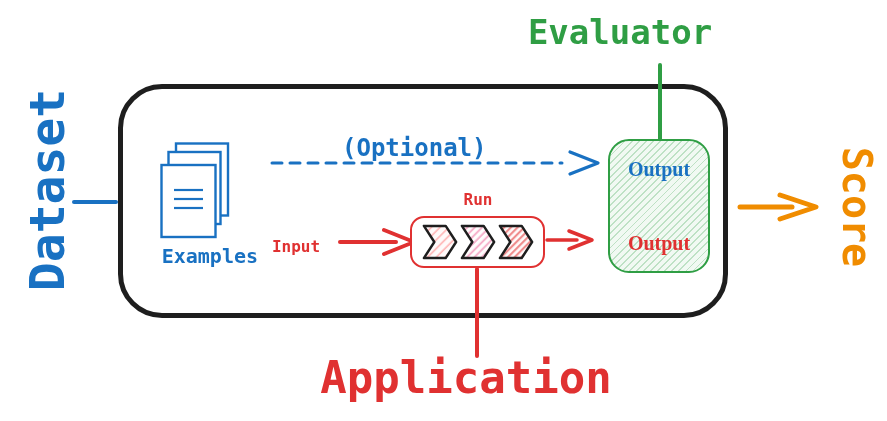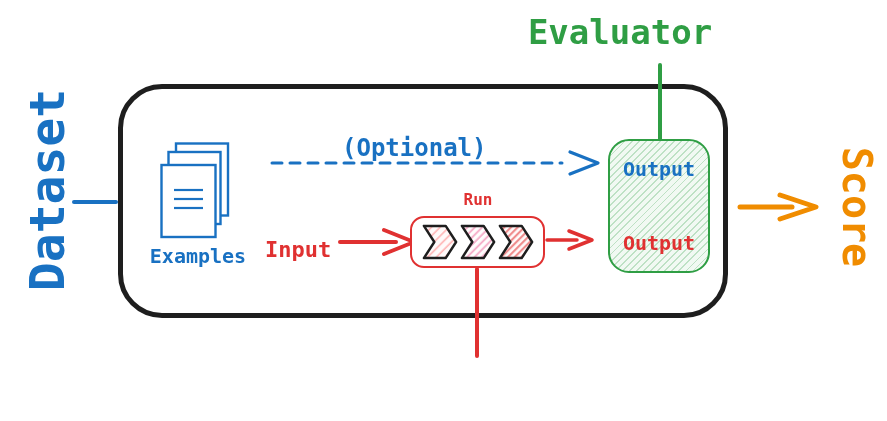--- a/index.html
+++ b/index.html
@@ -24,44 +24,44 @@
             border:5px solid #1e1e1e;border-radius:44px;box-sizing:border-box;background:transparent;}
 
   
   .vline,.hline{position:absolute;}
   .evaluator-line{left:658px;top:63px;width:4px;height:78px;background:#2f9e44;border-radius:2px;}
   .application-line{left:475px;top:267px;width:4px;height:91px;background:#e03131;border-radius:2px;}
   .dataset-line{left:72px;top:200px;width:46px;height:4px;background:#1971c2;border-radius:2px;}
 
   
   .documents{position:absolute;left:160px;top:142px;}
-  .examples-lbl{left:138px;top:244px;width:120px;text-align:center;font-size:20px;}
+  .examples-lbl{left:138px;top:244px;width:120px;text-align:right;font-size:20px;}
 
   
   .optional-lbl{left:342px;top:134px;width:140px;text-align:center;font-size:24px;}
   .arrow-svg{position:absolute;overflow:visible;}
   .dashed-arrow{left:270px;top:147px;}
   .input-arrow{left:338px;top:226px;}
   .run-arrow{left:545px;top:224px;}
   .score-arrow{left:736px;top:189px;}
 
   
-  .input-lbl{left:265px;top:237px;width:62px;text-align:center;font-size:22px;}
+  .input-lbl{left:265px;top:237px;width:62px;text-align:center;font-size:16px;}
   .run-lbl{left:447px;top:190px;width:62px;text-align:center;font-size:16px;}
   .run-box{position:absolute;left:410px;top:216px;width:135px;height:52px;box-sizing:border-box;
            border:2.5px solid #e03131;border-radius:14px;display:flex;align-items:center;
            justify-content:center;gap:2px;background:#ffffff;}
   .chev{width:36px;height:36px;display:block;}
 
   
   .eval-box{position:absolute;left:608px;top:139px;width:102px;height:134px;box-sizing:border-box;
             border:2.2px solid #2f9e44;border-radius:21px;
             background:repeating-linear-gradient(135deg,rgba(47,158,68,0.28) 0 1.3px,rgba(47,158,68,0.02) 1.3px 5px),#f5fbf6;
             display:flex;flex-direction:column;justify-content:space-between;
-            align-items:center;padding:16px 14px;}
+            align-items:center;padding:16px 14px;font-family:Liberation Serif, serif;}
   .eval-box .out{font-size:20px;line-height:24px;}
 </style>
 </head>
 <body>
 
 <div class="canvas">
 
   <svg width="0" height="0" style="position:absolute" aria-hidden="true">
     <defs>
       <pattern id="hatch-light-red" patternUnits="userSpaceOnUse" width="6.5" height="6.5" patternTransform="rotate(45)">
@@ -73,20 +73,21 @@
         <line x1="2.5" y1="0" x2="2.5" y2="5.5" stroke="#f5a9c6" stroke-width="1.9"></line>
       </pattern>
       <pattern id="hatch-dense-red" patternUnits="userSpaceOnUse" width="5" height="5" patternTransform="rotate(45)">
         <rect width="5" height="5" fill="#fffbfb"></rect>
         <line x1="2.2" y1="0" x2="2.2" y2="5" stroke="#ee8484" stroke-width="2.1"></line>
       </pattern>
     </defs>
   </svg>
 
   <div class="lbl green evaluator-lbl">Evaluator</div>
+  <div class="lbl red application-lbl">Application</div>
   <div class="lbl blue dataset-lbl">Dataset</div>
   <div class="lbl orange score-lbl">Score</div>
 
   <div class="main-box"></div>
 
   <div class="vline evaluator-line"></div>
   <div class="vline application-line"></div>
   <div class="hline dataset-line"></div>
 
   <svg class="documents" width="70" height="97" viewBox="0 0 70 97">

